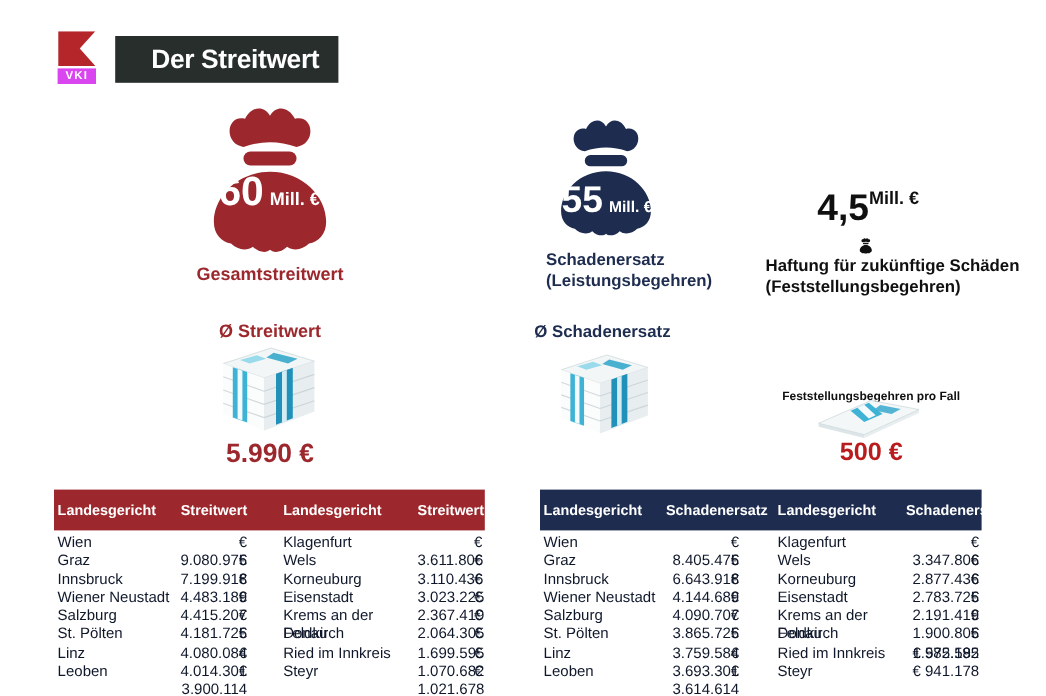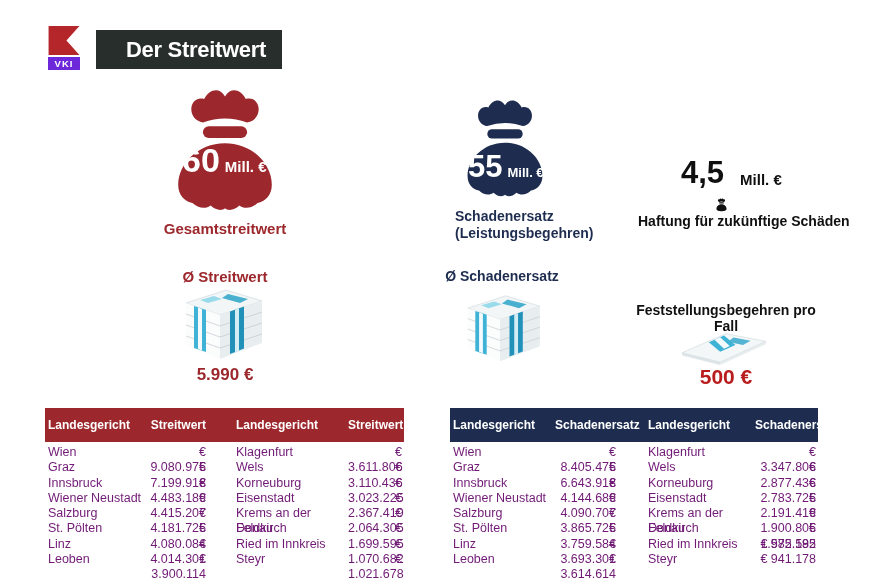--- a/index.html
+++ b/index.html
@@ -5,21 +5,21 @@
   html,body { margin:0; padding:0; background:#ffffff; }
   #canvas {
     position:relative; width:872px; height:580px; background:#ffffff;
     font-family:"Liberation Sans", sans-serif; color:#1b1b1b; overflow:hidden;
   }
   .abs { position:absolute; }
 
   
   #logo { left:48px; top:26px; width:32px; }
   #logo-flag { display:block; width:32px; height:29px; }
-  #logo-bar { width:32px; height:13px; margin-top:2px; background:#6d28d9; color:#fff;
+  #logo-bar { width:32px; height:13px; margin-top:2px; background:#d946ef; color:#fff;
     font-size:9.5px; font-weight:bold; text-align:center; line-height:13px; letter-spacing:1px; }
   #title-box { left:96px; top:30px; width:186px; height:39px; background:#272e2c;
     display:flex; align-items:center; padding-left:30px; box-sizing:border-box; }
   #title-box span { color:#fff; font-size:22px; font-weight:bold; letter-spacing:-0.3px; }
 
   
   .bag-svg { display:block; }
   #bag-red-wrap  { left:158px; top:86px; width:134px; height:130px; color:#9c272c; }
   #bag-blue-wrap { left:453px; top:93px; width:104px; height:112px; color:#1d2c4f; }
   .bag-amt { position:absolute; display:flex; align-items:baseline; gap:5px; color:#fff; }
@@ -30,57 +30,57 @@
   #bag-red-wrap .unit { font-size:15px; }
   #bag-blue-wrap .bag-amt { left:15px; top:58px; }
   #bag-blue-wrap .num  { font-size:31px; }
   #bag-blue-wrap .unit { font-size:13px; }
 
   #label-gesamt { left:158px; top:220px; width:134px; text-align:center;
     color:#9c272c; font-weight:bold; font-size:15px; }
   #label-schaden { left:455px; top:208px; width:190px; color:#1d2c4f;
     font-weight:bold; font-size:14px; line-height:17px; }
 
-  #col3-value { left:681px; top:157px; display:flex; align-items:flex-end; gap:16px; color:#101010; }
+  #col3-value { left:681px; top:157px; display:flex; align-items:flex-start; gap:0; color:#101010; }
   #col3-value .num  { font-size:31px; font-weight:bold; line-height:1; }
   #col3-value .unit { font-size:15px; font-weight:bold; }
   #col3-bagicon { left:714px; top:198px; width:15px; height:14px; color:#101010; }
   #label-haftung { left:638px; top:213px; width:220px; color:#101010;
     font-weight:bold; font-size:14px; line-height:16.5px; }
 
   
   .avg-label-red  { color:#9c272c; font-weight:bold; font-size:15px; text-align:center; }
   .avg-label-navy { color:#1d2c4f; font-weight:bold; font-size:14px; text-align:center; }
-  .avg-label-blk  { color:#101010; font-weight:bold; font-size:14px; text-align:center; }
+  .avg-label-blk  { color:#101010; font-weight:bold; font-size:10px; text-align:center;margin-top:23px; }
   #avg1-label  { left:158px; top:268px; width:134px; }
   #avg2-label  { left:440px; top:268px; width:124px; }
   #avg3-label  { left:630px; top:302px; width:192px; }
   #stack1 { left:170px; top:286px; width:100px; height:80px; }
   #stack2 { left:452px; top:292px; width:96px; height:76px; }
   #note3  { left:676px; top:328px; width:96px; height:38px; }
-  .amt-red  { color:#9c272c; font-weight:bold; font-size:17px; text-align:center; }
+  .amt-red  { color:#9c272c; font-weight:bold; font-size:22px; text-align:center; }
   .amt-navy { color:#1d2c4f; font-weight:bold; font-size:21px; text-align:center; }
   .amt-blk  { color:#b91c1c; font-weight:bold; font-size:21px; text-align:center; }
   #avg1-amount { left:158px; top:365px; width:134px; }
   #avg2-amount { left:440px; top:365px; width:124px; }
   #avg3-amount { left:630px; top:365px; width:192px; }
 
   
   #table-left  { left:45px;  top:408px; width:359px; }
   #table-right { left:450px; top:408px; width:368px; }
   .tbl-head, .tbl-row { display:grid; }
   #table-left  .tbl-head, #table-left  .tbl-row { grid-template-columns:105px 58px 25px 115px 56px; }
   #table-right .tbl-head, #table-right .tbl-row { grid-template-columns:105px 63px 27px 110px 63px; }
   .tbl-head { height:34px; align-items:center; color:#ffffff; font-weight:bold; font-size:12px; }
   .head-red  { background:#9c272c; }
   .head-navy { background:#1d2c4f; }
   .tbl-head .name, .tbl-row .name { text-align:left; padding-left:3px; }
   .tbl-head .val,  .tbl-row .val  { text-align:right; padding-right:2px; }
   .tbl-body { margin-top:3px; }
-  .tbl-row { height:15.3px; line-height:15.3px; font-size:12.5px; color:#701a75; }
+  .tbl-row { height:15.3px; line-height:15.3px; font-size:12.5px; color:#0f172a; }
 </style>
 </head>
 <body>
 
 <svg width="0" height="0" style="position:absolute">
   <symbol id="sym-moneybag" viewBox="0 0 100 100">
     <path fill="currentColor" d="M33 28 C20 26 22 7 34 10 C38 2 46 1 50 8 C54 1 62 2 66 10 C78 7 80 26 67 28 Q50 22 33 28 Z"></path>
     <rect fill="currentColor" x="33" y="31" width="34" height="9" rx="4.5"></rect>
     <path fill="currentColor" d="M50 44 C29 44 14 60 14 76 C14 84 19 89 25 90 C29 94 35 95 39 92 C43 96 48 96 50 94 C52 96 57 96 61 92 C65 95 71 94 75 90 C81 89 86 84 86 76 C86 60 71 44 50 44 Z"></path>
   </symbol>
@@ -147,20 +147,21 @@
 
   <div class="abs" id="col3-value">
     <span class="num">4,5</span>
     <span class="unit">Mill. €</span>
   </div>
   <svg class="abs" id="col3-bagicon" viewBox="0 0 100 100">
       <use href="#sym-moneybag"></use>
     </svg>
   <div class="abs" id="label-haftung">
     <div>Haftung für zukünftige Schäden</div>
+    <div>(Feststellungsbegehren)</div>
   </div>
 
   <div class="abs avg-label-red" id="avg1-label">Ø Streitwert</div>
   <div class="abs avg-label-navy" id="avg2-label">Ø Schadenersatz</div>
   <div class="abs avg-label-blk" id="avg3-label">Feststellungsbegehren pro Fall</div>
 
   <svg class="abs" id="stack1" viewBox="0 0 100 80">
       <use href="#sym-stack"></use>
     </svg>
   <svg class="abs" id="stack2" viewBox="0 0 100 80">

